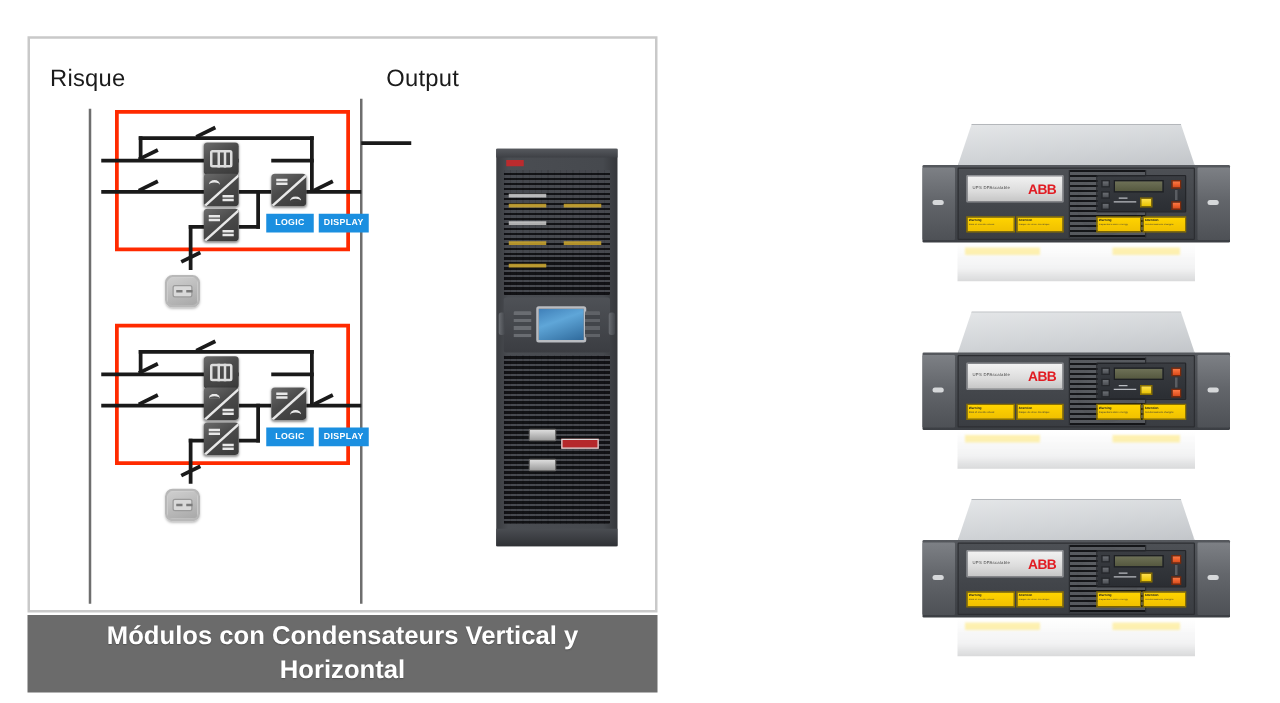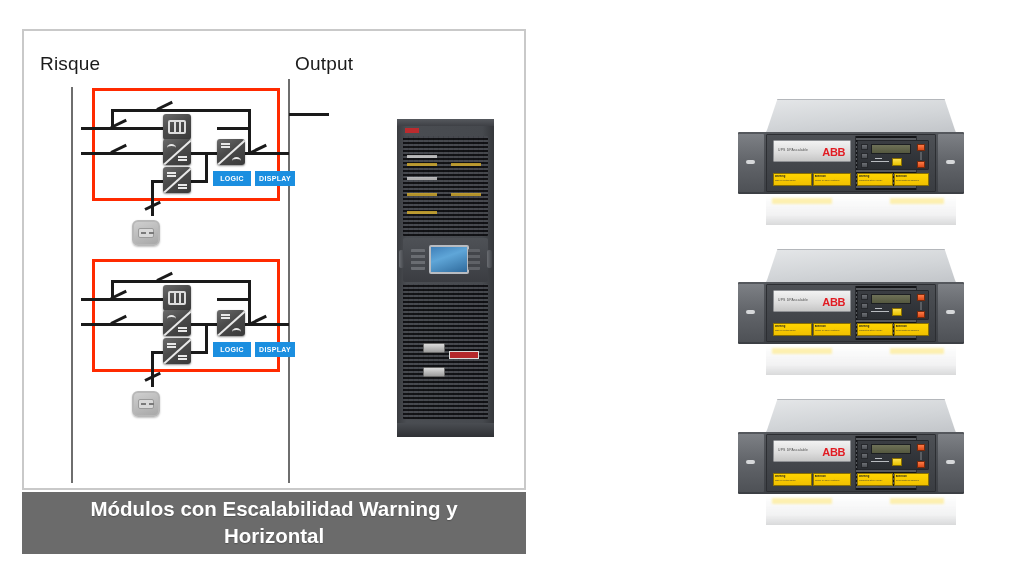--- a/index.html
+++ b/index.html
@@ -18,21 +18,21 @@
     background: #ffffff;
     border: 2px solid #c9c9c9;
   }
   .diagram-label {
     position: absolute;
     font-size: 19px; color: #1b1b1b;
     font-family: "Liberation Sans", sans-serif;
     letter-spacing: 0.2px;
   }
   #label-input  { left: 16px; top: 22px; }
-  #label-output { left: 271px; top: 22px; }
+  #label-output { left: 285px; top: 22px; }
 
   
   .bus {
     position: absolute; width: 2px; background: #6e6e6e;
   }
   #bus-input  { left: 47px; top: 56px; height: 396px; }
   #bus-output { left: 264px; top: 48px; height: 404px; }
 
   
   #output-stub {
@@ -227,21 +227,21 @@
   .ups-module { position: absolute; width: 246px; height: 100px; }
 
   .ups-top {
     position: absolute; left: 28px; top: 0; width: 190px; height: 34px;
     background: linear-gradient(175deg,#e4e6e8 0%,#d2d5d8 55%,#c2c5c9 100%);
     border: 1px solid #b4b7bb;
     border-bottom: none;
     clip-path: polygon(6% 0, 94% 0, 100% 100%, 0% 100%);
   }
   .ups-body {
-    position: absolute; left: 0; top: 33px; width: 226px; height: 62px;
+    position: absolute; left: 0; top: 33px; width: 246px; height: 62px;
     background: linear-gradient(180deg,#55585d 0%,#4a4d52 40%,#3c3f44 100%);
     border-radius: 1px;
   }
   .ups-ear {
     position: absolute; top: 2px; width: 26px; height: 58px;
     background: linear-gradient(180deg,#7d8085 0%,#63666b 45%,#4e5156 100%);
     border-radius: 1px;
   }
   .ups-ear.left  { left: 0; }
   .ups-ear.right { right: 0; }
@@ -540,21 +540,21 @@
 
       <div class="grille g2"></div>
       <div class="breaker" style="left:26px; top:224px;"></div>
       <div class="redlabel" style="left:52px; top:232px;"></div>
       <div class="breaker" style="left:26px; top:248px;"></div>
       <div class="rack-base"></div>
     </div>
   </div>
 
   <div id="title-bar">
-    <div id="title-text">Módulos con Escalabilidad Warning y Horizontal</div>
+    <div id="title-text">Módulos con Condensateurs Vertical y Horizontal</div>
   </div>
 
   <div class="ups-module" style="left:738px; top:99px;">
     <div class="ups-top"></div>
     <div class="ups-body">
       <div class="ups-ear left">
           <div class="slot"></div>
         </div>
       <div class="ups-ear right">
           <div class="slot"></div>

